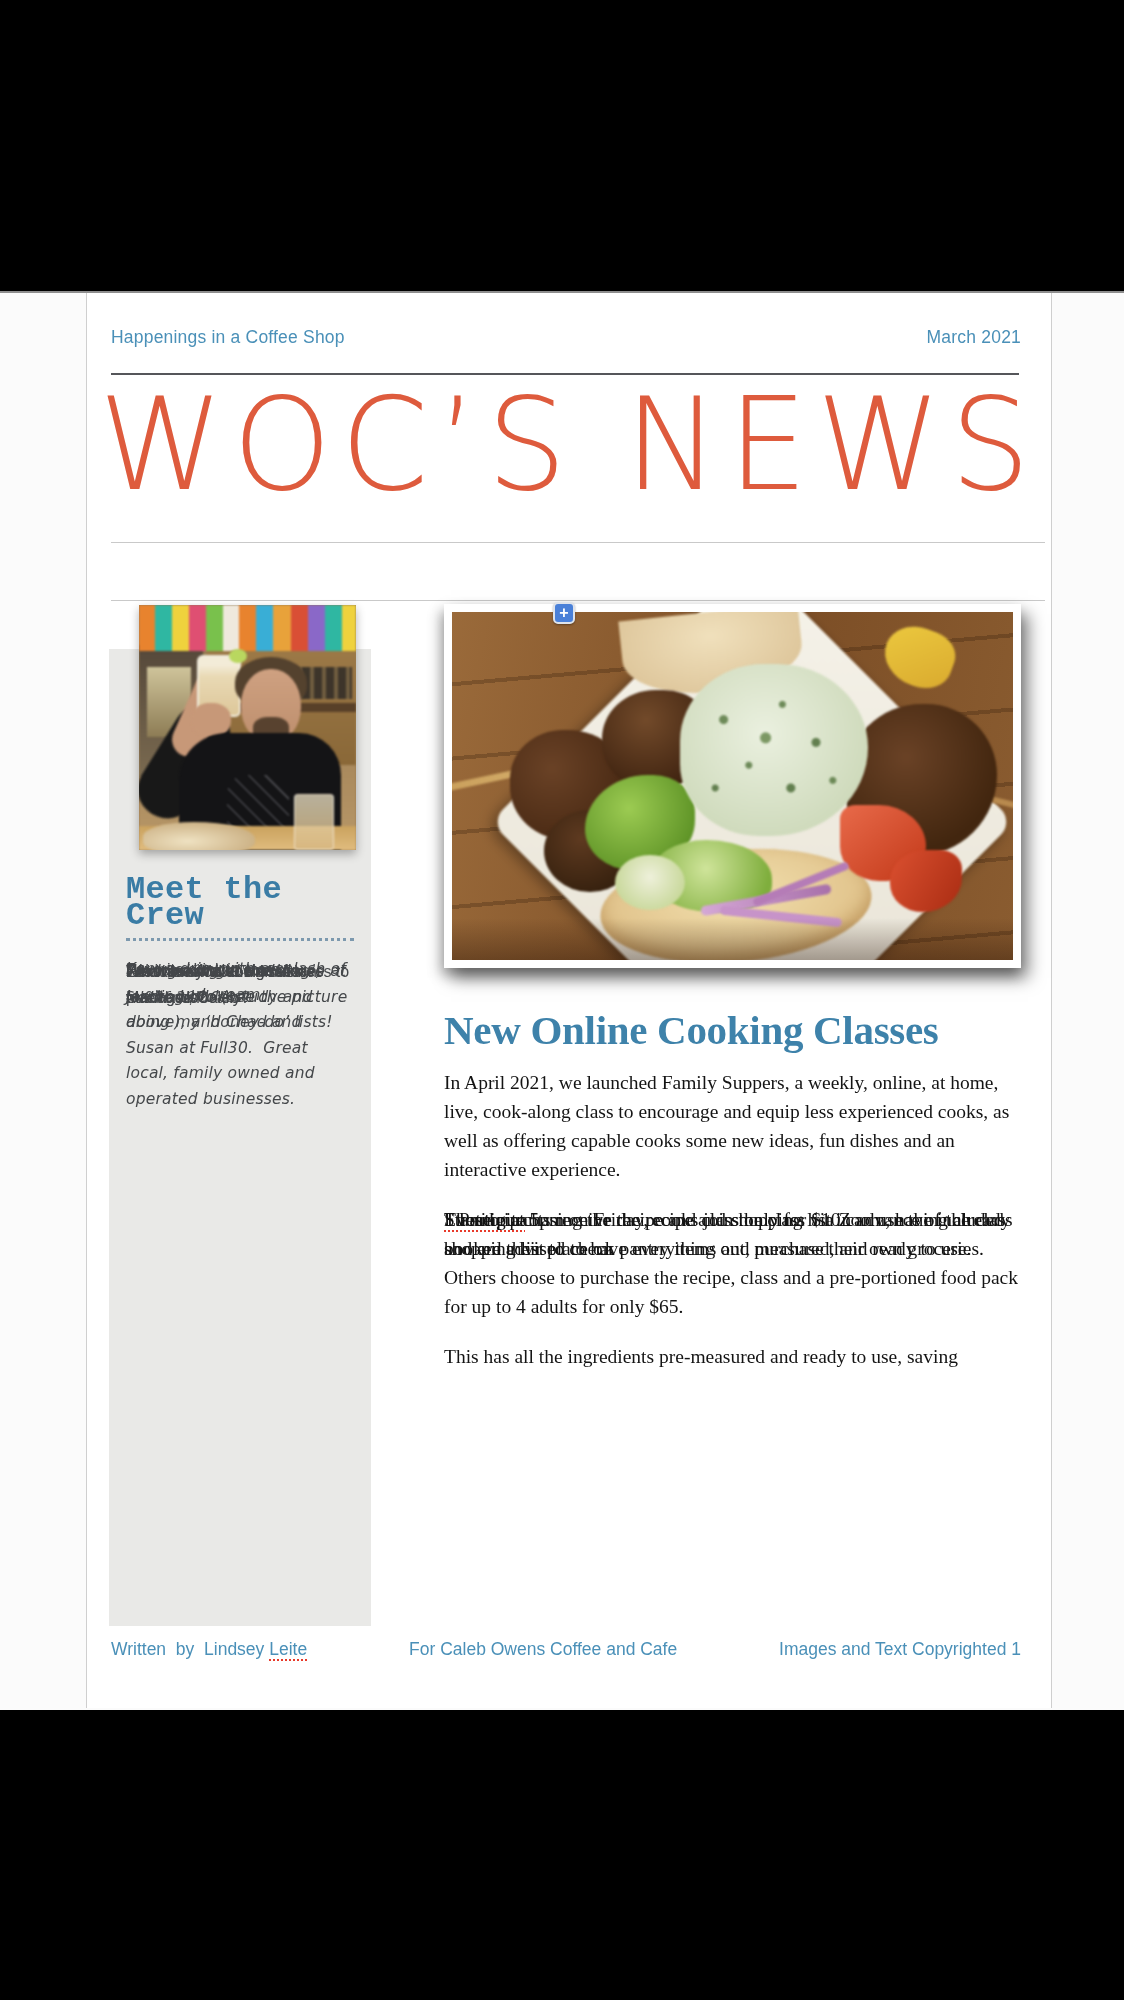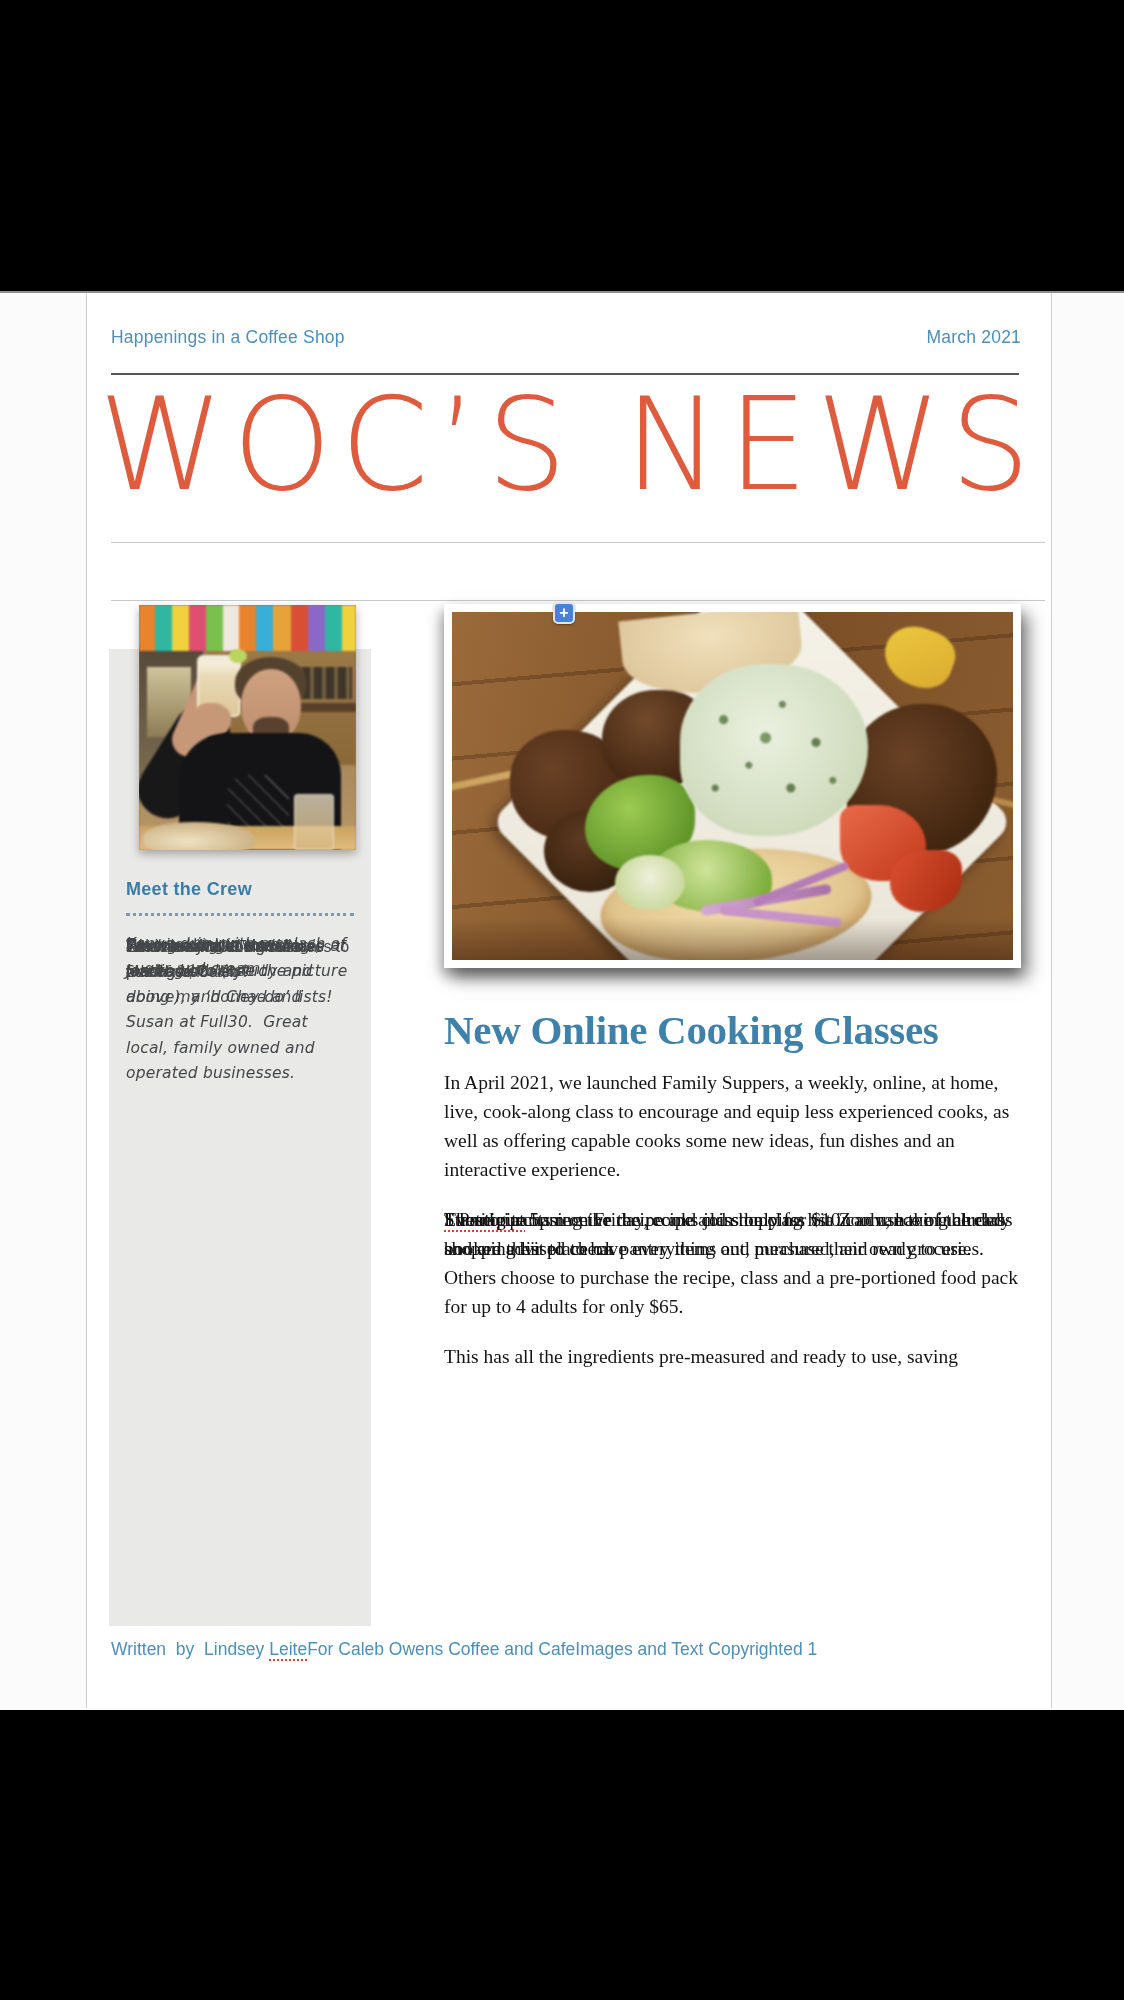--- a/index.html
+++ b/index.html
@@ -56,22 +56,22 @@
   .cp-shirt{left:40px;top:128px;width:162px;height:120px;background:#141416;border-radius:48px 42px 0 0;}
   .cp-pattern{left:88px;top:170px;width:62px;height:62px;border-radius:30%;
     background:repeating-linear-gradient(45deg,transparent 0 10px,rgba(200,200,210,.28) 10px 12px);}
   .cp-table{left:0;bottom:0;right:0;height:24px;background:linear-gradient(180deg,#caa25e,#e0bc7e);}
   .cp-foil{left:4px;bottom:-4px;width:112px;height:32px;border-radius:50% 60% 40% 40%;
            background:radial-gradient(ellipse at 40% 60%,#efe2c2,#cdb387 70%);}
   .cp-glass2{right:22px;bottom:0;width:40px;height:56px;border:1px solid rgba(255,255,255,.5);
              border-radius:4px;background:linear-gradient(180deg,rgba(240,230,200,.75),rgba(214,182,128,.85));}
 
   .side-text{left:39px;top:584px;width:224px;color:#44474a;font-size:16px;line-height:25.5px;}
-  .side-text h2{position:static;margin:0 0 10px;font-family:Liberation Sans, sans-serif;
-                font-weight:700;font-size:18px;color:#3a7ca5;letter-spacing:.3px;}
+  .side-text h2{position:static;margin:0 0 10px;font-family:Liberation Mono, monospace;
+                font-weight:700;font-size:32px;color:#3a7ca5;letter-spacing:.3px;}
   .side-dotted{position:static !important;display:block;width:228px;height:0;
                border-bottom:3px dotted #7d99ae;margin:0 0 16px;}
   .side-text p{position:static;margin:0 0 18px;white-space:pre-wrap;}
   .side-text .hand{font-family:"DejaVu Sans",sans-serif;font-style:italic;
                    letter-spacing:.2px;font-size:15.5px;}
 
   
   .food-frame{left:357px;top:311px;width:577px;height:364px;background:#fff;
               box-shadow:7px 10px 16px rgba(0,0,0,.5),-4px 7px 12px rgba(0,0,0,.28);}
   .food-photo{inset:8px;overflow:hidden;
@@ -133,21 +133,21 @@
 
   .article{left:357px;top:714px;width:577px;color:#141414;
            font-family:"Liberation Serif",serif;font-size:19.5px;line-height:29px;}
   .article h1{position:static;margin:0 0 14px;font-size:41px;line-height:47px;
               color:#3e82aa;font-weight:700;letter-spacing:-.3px;}
   .article p{position:static;margin:0 0 21px;white-space:pre-wrap;}
   .misspell{text-decoration:underline dotted #e8392a 2px;text-underline-offset:4px;}
 
   
   .footer{left:24px;right:30px;top:1346px;height:24px;display:flex;
-          color:#4a90b8;font-size:17.5px;}
+          justify-content:space-between;color:#4a90b8;font-size:17.5px;}
   .footer span{position:static;white-space:pre-wrap;}
 </style>
 </head>
 <body>
 
 <div class="band"></div>
 
 <div class="page">
 
   <div class="hdr-row">

